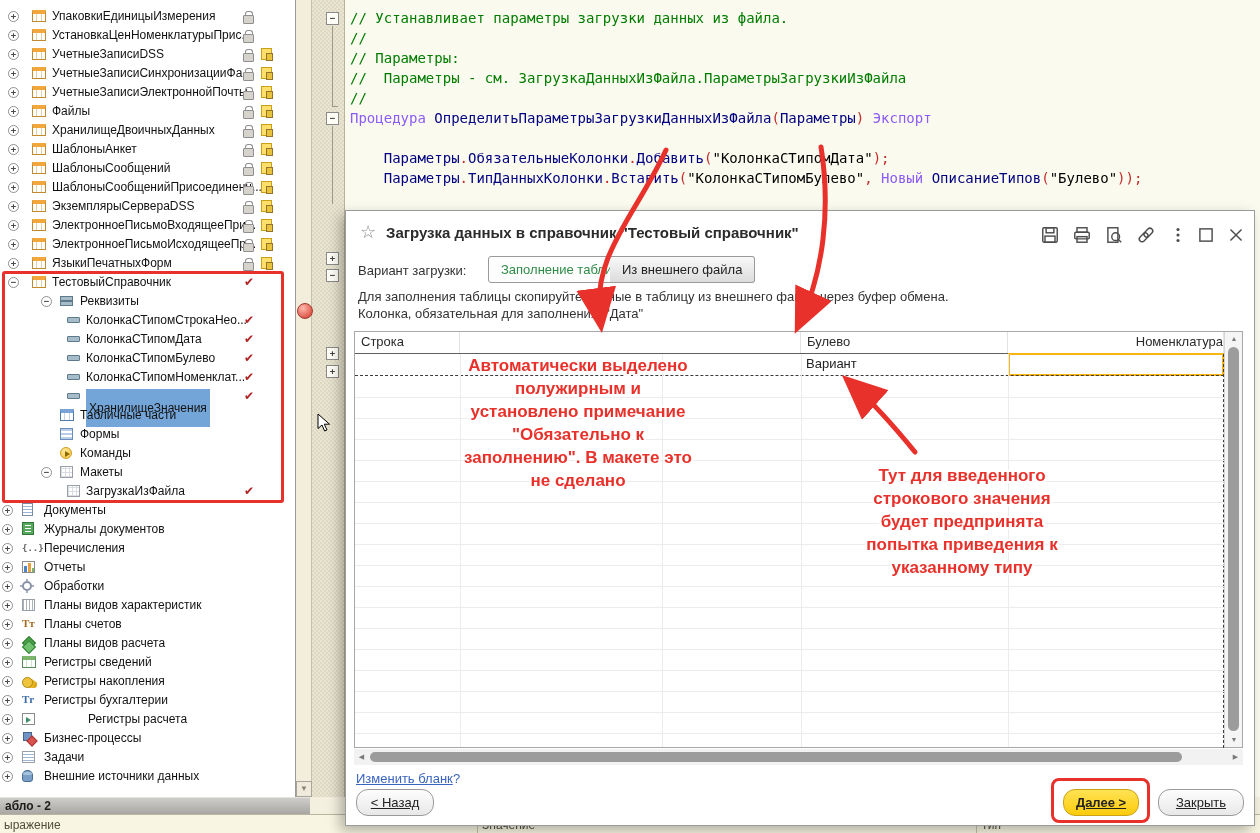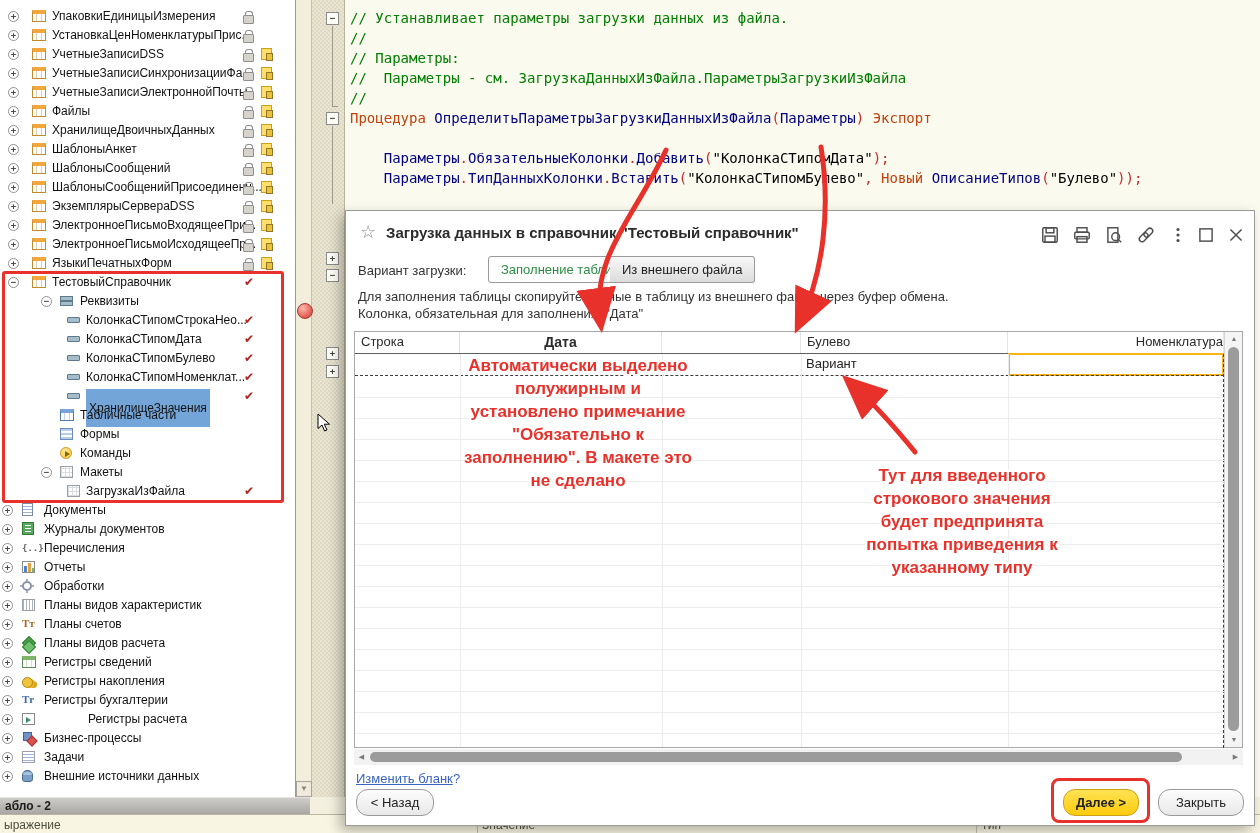--- a/index.html
+++ b/index.html
@@ -16,21 +16,21 @@
     background-size:4px 4px; background-position:0 0,2px 2px;
     border-right:1px solid #b6b29c; }
   .foldbox { position:absolute; left:14px; width:13px; height:13px; background:#fffef6;
     border:1px solid #8a8a8a; color:#444; font:bold 9px/11px "DejaVu Sans Mono",monospace;
     text-align:center; }
   .foldline { position:absolute; left:20px; width:1px; background:#9a9888; }
   .foldtick { position:absolute; left:20px; width:6px; height:1px; background:#9a9888; }
   #code { position:absolute; left:38px; top:0; width:905px; height:797px;
     font:14px/20px "DejaVu Sans Mono",monospace; color:#000; }
   .cl { position:absolute; left:0; height:20px; white-space:pre; }
-  .cm{color:#007d00} .kw{color:#c2410c} .id{color:#000080} .op{color:#c42b2b} .st{color:#000}
+  .cm{color:#007d00} .kw{color:#8b5cf6} .id{color:#000080} .op{color:#c42b2b} .st{color:#000}
 
   
   #tree-panel { position:absolute; left:0; top:0; width:296px; height:797px; background:#fff;
     border-right:1px solid #9a9a9a; overflow:hidden; }
   .trow { position:absolute; left:0; width:296px; height:19px; font-size:12px; color:#111; }
   .trow .lbl { position:absolute; top:2px; white-space:nowrap; }
   .lbl.sel { background:#74a5d8; padding:12px 3px; }
   .ti { position:absolute; display:inline-block; }
   .ti-expand { width:11px; height:11px; top:4px; border:1px solid #919191; border-radius:50%;
     background:#fff; color:#4a4a4a; font:bold 9px/9px "DejaVu Sans Mono",monospace; text-align:center; }
@@ -164,21 +164,21 @@
   .vsb .thumb { position:absolute; left:3px; top:15px; width:11px; height:384px; background:#9c9c9c; border-radius:7px; cursor:pointer; }
   #hsb { position:absolute; left:8px; top:538px; width:889px; height:16px; background:#f2f2f2; }
   #hsb .arr { position:absolute; top:0; width:15px; height:16px; color:#7a7a7a; font-size:7px;
     text-align:center; line-height:16px; cursor:pointer; }
   #hsb .thumb { position:absolute; left:16px; top:3px; width:812px; height:10px; background:#9c9c9c; border-radius:5px; cursor:pointer; }
 
   #edit-link { position:absolute; left:10px; top:560px; color:#3a64c0; text-decoration:underline; cursor:pointer; }
   #help-q { position:absolute; left:107px; top:560px; color:#3a64c0; cursor:pointer; }
   .dlg-btn { position:absolute; top:578px; height:27px; border:1px solid #9a9a9a; border-radius:12px;
     background:linear-gradient(#fdfdfd,#e8e8e8); font-size:13px; text-align:center; line-height:25px;
-    color:#222; cursor:pointer; }
+    color:#222; cursor:pointer;text-decoration:underline; }
   #btn-back { left:10px; width:78px; }
   #btn-next { left:717px; width:76px; background:linear-gradient(#ffe254,#fccb0b); border-color:#c9a21a; font-weight:bold; }
   #btn-close { left:812px; width:86px; }
 
   
   #tree-redbox { position:absolute; left:2px; top:271px; width:282px; height:232px;
     border:3px solid #e8312a; border-radius:3px; z-index:20; pointer-events:none; }
   #next-redbox { position:absolute; left:1051px; top:778px; width:99px; height:45px;
     border:3px solid #e8312a; border-radius:8px; z-index:20; pointer-events:none; }
   .note { position:absolute; z-index:22; color:#e8312a; font-weight:bold; font-size:17px;
@@ -521,21 +521,20 @@
       <div id="tbl-headline"></div>
       <div id="sel-cell"></div>
       <div id="row-dash"></div>
       <div id="col-dash"></div>
       <div class="vsb">
         <div class="arr" style="top:0">▲</div>
         <div class="thumb"></div>
         <div class="arr" style="top:401px">▼</div>
       </div>
     <div class="th-cell" style="left: 0px; width: 105px; text-align: left; padding-left: 6px;">Строка</div>
-        <div class="th-cell" style="left: 105px; width: 202px; text-align: center; padding-left: 0px; font-weight: bold; font-size: 14px;">Дата</div>
         <div class="th-cell" style="left: 307px; width: 139px; text-align: left; padding-left: 6px;"></div>
         <div class="th-cell" style="left: 446px; width: 207px; text-align: left; padding-left: 6px;">Булево</div>
         <div class="th-cell" style="left: 653px; width: 216px; text-align: right; padding-left: 6px;">Номенклатура</div>
         <div class="grid-v" style="left: 105px; height: 393px;"></div>
         <div class="grid-v" style="left: 307px; height: 393px;"></div>
         <div class="grid-v" style="left: 446px; height: 393px;"></div>
         <div class="grid-v" style="left: 653px; height: 393px;"></div>
         <div class="grid-h" style="top: 65px;"></div>
         <div class="grid-h" style="top: 86px;"></div>
         <div class="grid-h" style="top: 107px;"></div>

